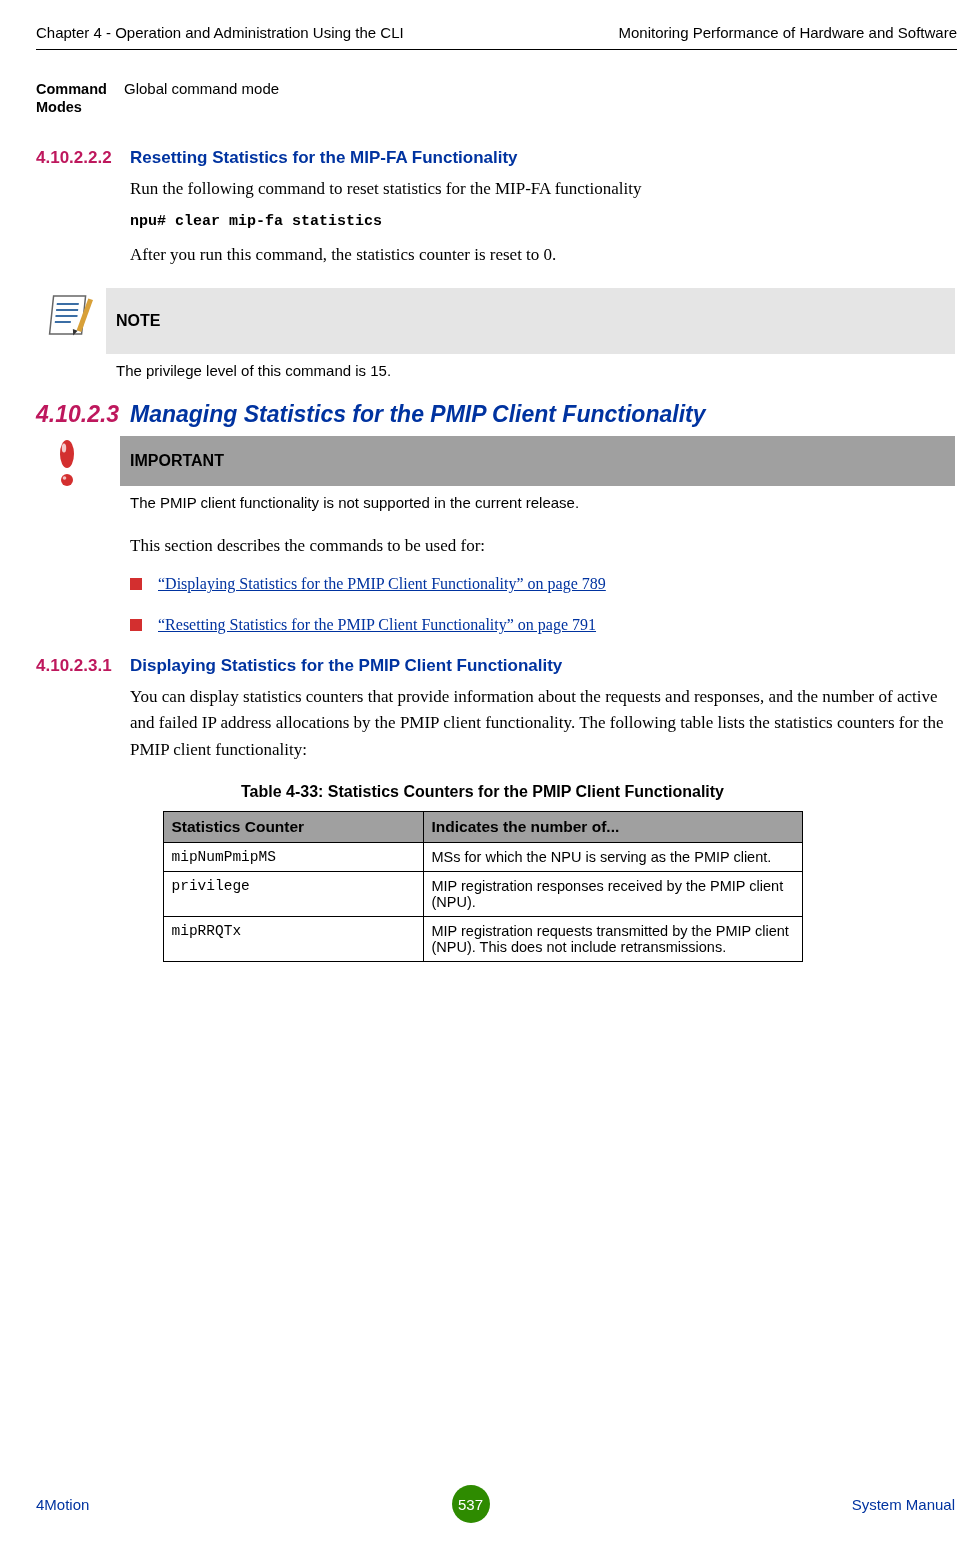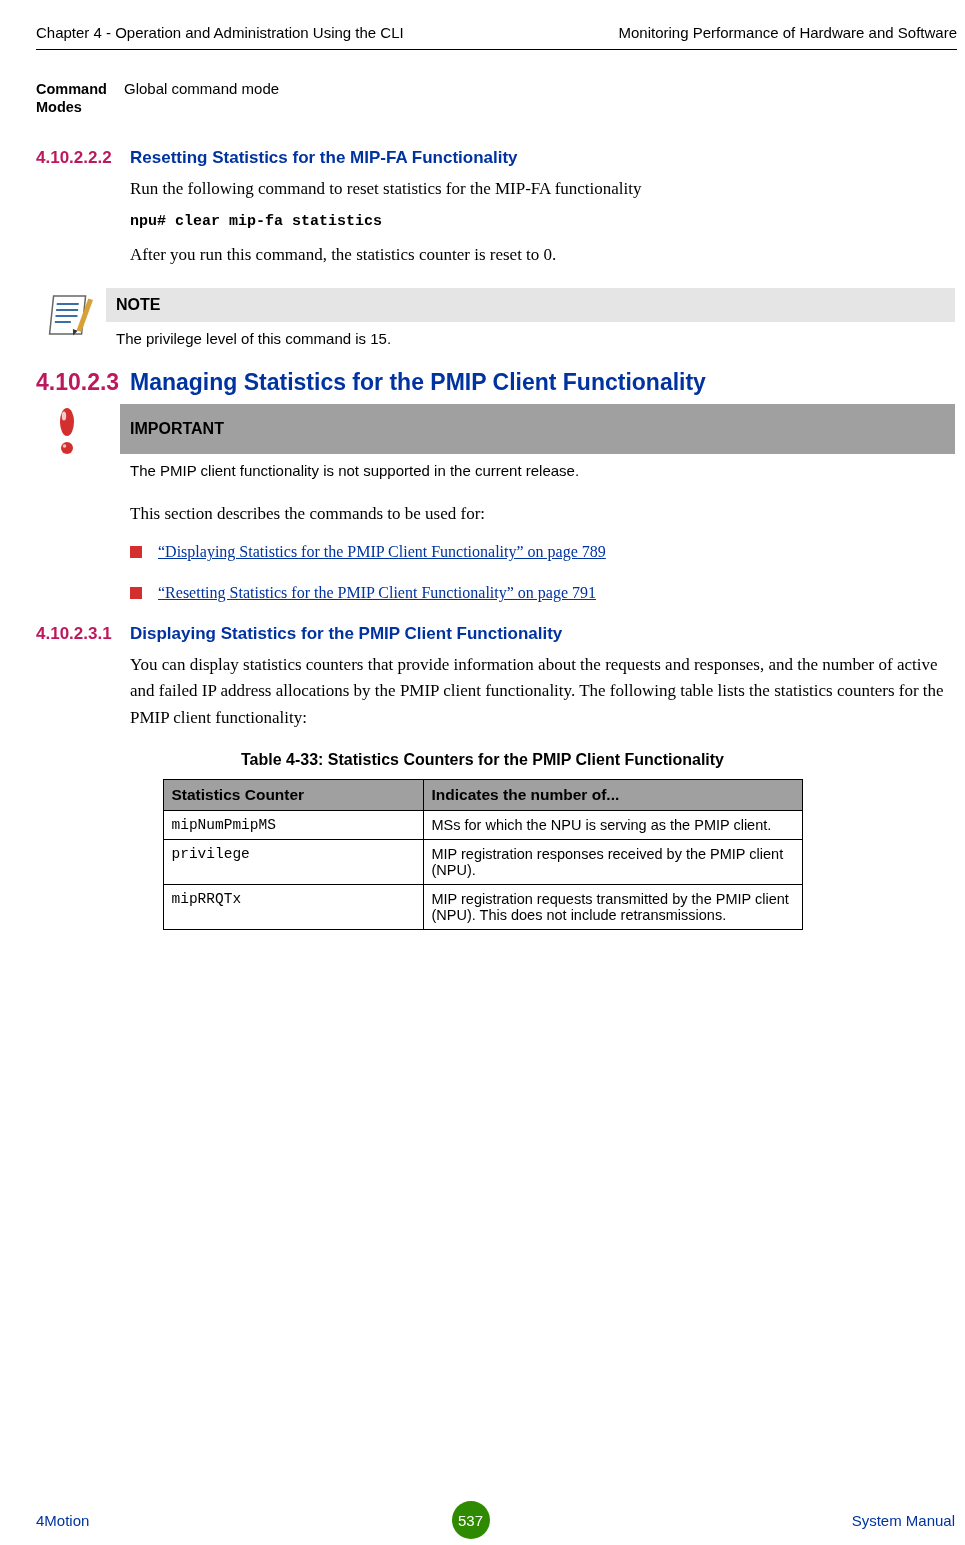--- a/index.html
+++ b/index.html
@@ -48,36 +48,36 @@
   .body-text { font-family: "Book Antiqua", Palatino, Georgia, serif; font-size: 17px; line-height: 1.55; margin-bottom: 10px; }
   .code-text { font-family: "Courier New", monospace; font-weight: bold; font-size: 15px; margin: 6px 0 12px 0; }
   .note-wrap { display: flex; margin-left: 44px; margin-right: 10px; margin-top: 20px; margin-bottom: 22px; align-items: flex-start; }
   .note-icon { width: 56px; height: 48px; display:inline-block; flex-shrink:0; margin-right: 6px; margin-top:4px;}
   .imp-icon { width: 18px; height: 52px; margin-right: 44px; margin-top:2px; margin-left:14px;}
   .note-box { flex: 1; }
   .note-title {
     background: #e5e5e5;
     font-weight: bold;
     font-size: 16px;
-    padding: 8px 10px;
+    padding: 24px 10px;
   }
   .imp-title { background: #a0a0a0; font-weight: bold; font-size: 16px; padding: 16px 10px; }
   .note-body { font-size: 15px; padding: 8px 4px 0 10px; }
   .bullet-list { margin: 14px 0 20px 0; }
   .bullet-item { display:flex; margin-bottom: 18px; align-items:flex-start; }
   .bullet-sq { width: 12px; height: 12px; background: #d32f2f; margin-right: 16px; margin-top: 5px; flex-shrink:0;}
   .bullet-link { color: #0033a0; font-family: "Book Antiqua", Palatino, Georgia, serif; font-size: 16px; line-height:1.4;}
   .table-caption { text-align: center; font-weight: bold; font-size: 16px; margin: 20px 0 10px 0; }
   table.stats { border-collapse: collapse; margin: 0 auto; width: 640px; }
   table.stats th, table.stats td { border: 1.5px solid #000; padding: 6px 8px; vertical-align: top; font-size: 14.5px; }
   table.stats th { background: #a0a0a0; text-align: left; font-weight: bold; font-size: 15.5px;}
   table.stats td.counter { font-family: "Courier New", monospace; font-size:14.5px; width: 260px;}
   .footer {
     position: absolute;
-    bottom: 6px; left: 0; right: 0;
+    bottom: 22px; left: 0; right: 0;
     padding: 0 10px 0 36px;
     display: flex; justify-content: space-between; align-items: center;
     color: #0033a0;
     font-size: 15px;
   }
   .page-badge {
     background: #2e8b00;
     color: #fff;
     border-radius: 50%;
     width: 38px; height: 38px;
@@ -128,21 +128,21 @@
       <rect x="38" y="6" width="5" height="34" fill="#d8a038" transform="rotate(20 40 24)"></rect>
       <polygon points="34,40 39,40 36.5,46" fill="#333" transform="rotate(20 40 24)"></polygon>
     </svg>
   </span>
   <div class="note-box">
     <div class="note-title">NOTE</div>
     <div class="note-body">The privilege level of this command is 15.</div>
   </div>
 </div>
 
-<div class="heading-row h2" style="margin-top:10px; ">
+<div class="heading-row h2" style="margin-top:10px; font-style:italic;">
   <div class="heading-num">4.10.2.3</div>
   <div class="heading-text">Managing Statistics for the PMIP Client Functionality</div>
 </div>
 
 <div class="note-wrap" style="margin-top:8px;">
   <span class="imp-icon">
     <svg class="imp-svg" viewBox="0 0 18 52">
       <ellipse cx="9" cy="16" rx="7" ry="14" fill="#d32f2f"></ellipse>
       <circle cx="9" cy="42" r="6" fill="#d32f2f"></circle>
       <ellipse cx="6" cy="10" rx="2.2" ry="4.5" fill="#fff" opacity="0.75"></ellipse>

